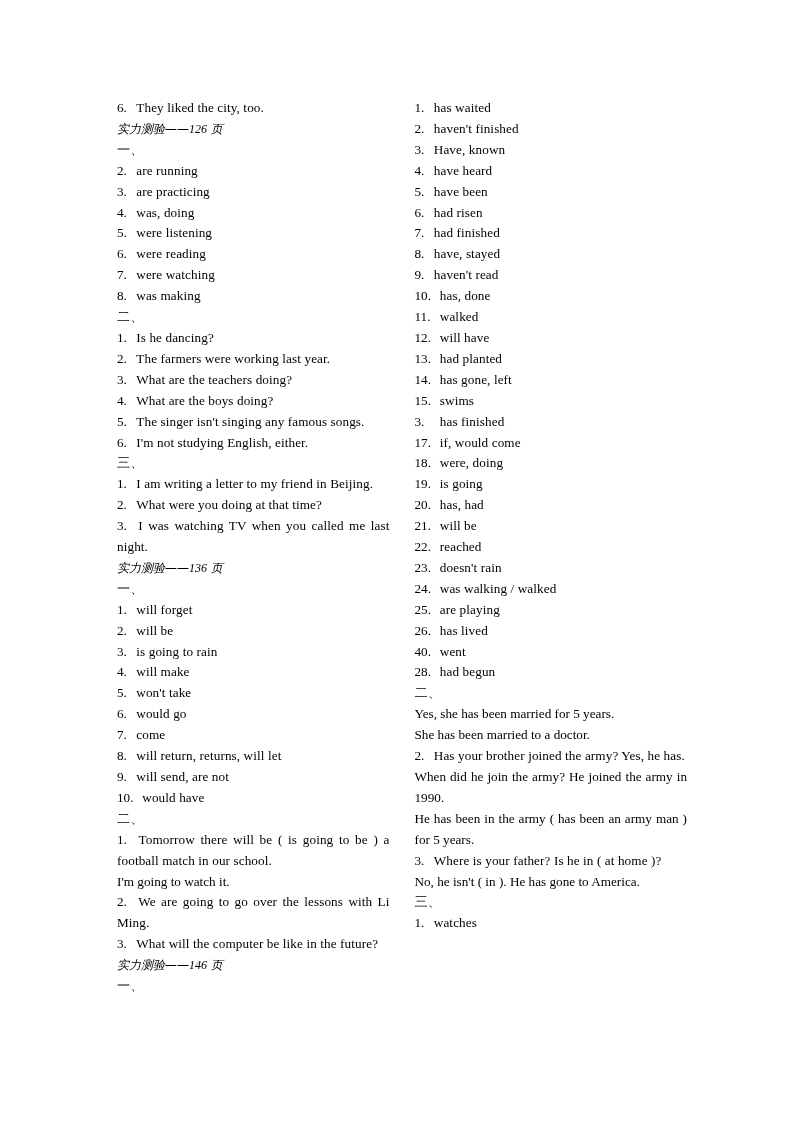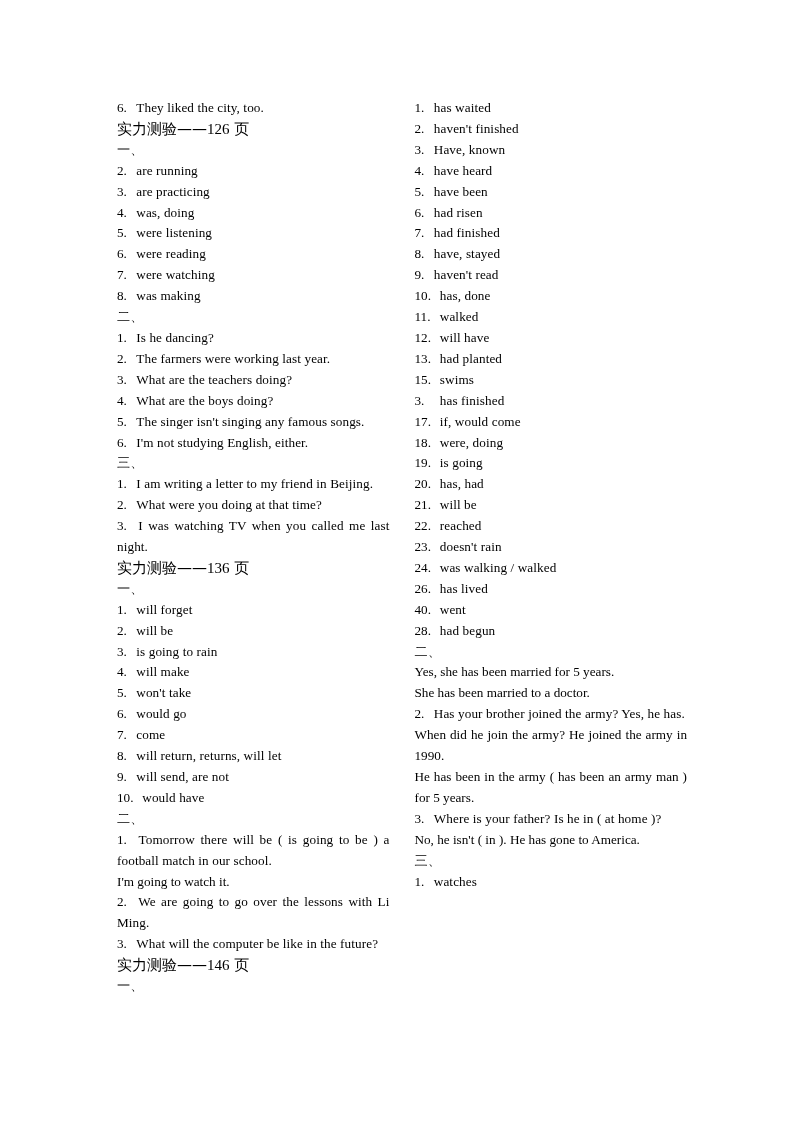--- a/index.html
+++ b/index.html
@@ -51,23 +51,24 @@
   .item .body {
     letter-spacing: 0.1px;
   }
   .sec-head {
     font-size: 13.2px;
     line-height: 20.9px;
     font-family: "DejaVu Sans", "Liberation Sans", sans-serif;
     letter-spacing: 0px;
   }
   .cn-head {
-    font-size: 15px;
+    font-size: 12px;
     line-height: 20.9px;
     font-family: "DejaVu Sans", "Liberation Sans", sans-serif;
+    font-style: italic;
   }
   .cn-head .pg {
     font-family: "Liberation Serif", "DejaVu Serif", serif;
   }
   .para {
     font-size: 13.2px;
     line-height: 20.9px;
     text-align: justify;
     text-justify: inter-word;
   }
@@ -127,30 +128,32 @@
         <div class="item para"><span class="num">4.</span> <span class="body">have heard</span></div>
         <div class="item para"><span class="num">5.</span> <span class="body">have been</span></div>
         <div class="item para"><span class="num">6.</span> <span class="body">had risen</span></div>
         <div class="item para"><span class="num">7.</span> <span class="body">had finished</span></div>
         <div class="item para"><span class="num">8.</span> <span class="body">have, stayed</span></div>
         <div class="item para"><span class="num">9.</span> <span class="body">haven't read</span></div>
         <div class="item para"><span class="num2">10.</span> <span class="body">has, done</span></div>
         <div class="item para"><span class="num2">11.</span> <span class="body">walked</span></div>
         <div class="item para"><span class="num2">12.</span> <span class="body">will have</span></div>
         <div class="item para"><span class="num2">13.</span> <span class="body">had planted</span></div>
+        <div class="item para"><span class="num2">14.</span> <span class="body">has gone, left</span></div>
         <div class="item para"><span class="num2">15.</span> <span class="body">swims</span></div>
         <div class="item para"><span class="num2">3.</span> <span class="body">has finished</span></div>
         <div class="item para"><span class="num2">17.</span> <span class="body">if, would come</span></div>
         <div class="item para"><span class="num2">18.</span> <span class="body">were, doing</span></div>
         <div class="item para"><span class="num2">19.</span> <span class="body">is going</span></div>
         <div class="item para"><span class="num2">20.</span> <span class="body">has, had</span></div>
         <div class="item para"><span class="num2">21.</span> <span class="body">will be</span></div>
         <div class="item para"><span class="num2">22.</span> <span class="body">reached</span></div>
         <div class="item para"><span class="num2">23.</span> <span class="body">doesn't rain</span></div>
         <div class="item para"><span class="num2">24.</span> <span class="body">was walking / walked</span></div>
+        <div class="item para"><span class="num2">25.</span> <span class="body">are playing</span></div>
         <div class="item para"><span class="num2">26.</span> <span class="body">has lived</span></div>
         <div class="item para"><span class="num2">40.</span> <span class="body">went</span></div>
         <div class="item para"><span class="num2">28.</span> <span class="body">had begun</span></div>
         <div class="sec-head">二、</div>
         <div class="para">Yes, she has been married for 5 years.</div>
         <div class="para">She has been married to a doctor.</div>
         <div class="item para"><span class="num">2.</span> <span class="body">Has your brother joined the army? Yes, he has.</span></div>
         <div class="para">When did he join the army? He joined the army in 1990.</div>
         <div class="para">He has been in the army ( has been an army man ) for 5 years.</div>
         <div class="item para nojust"><span class="num">3.</span> <span class="body">Where is your father? Is he in ( at home )?</span></div>

